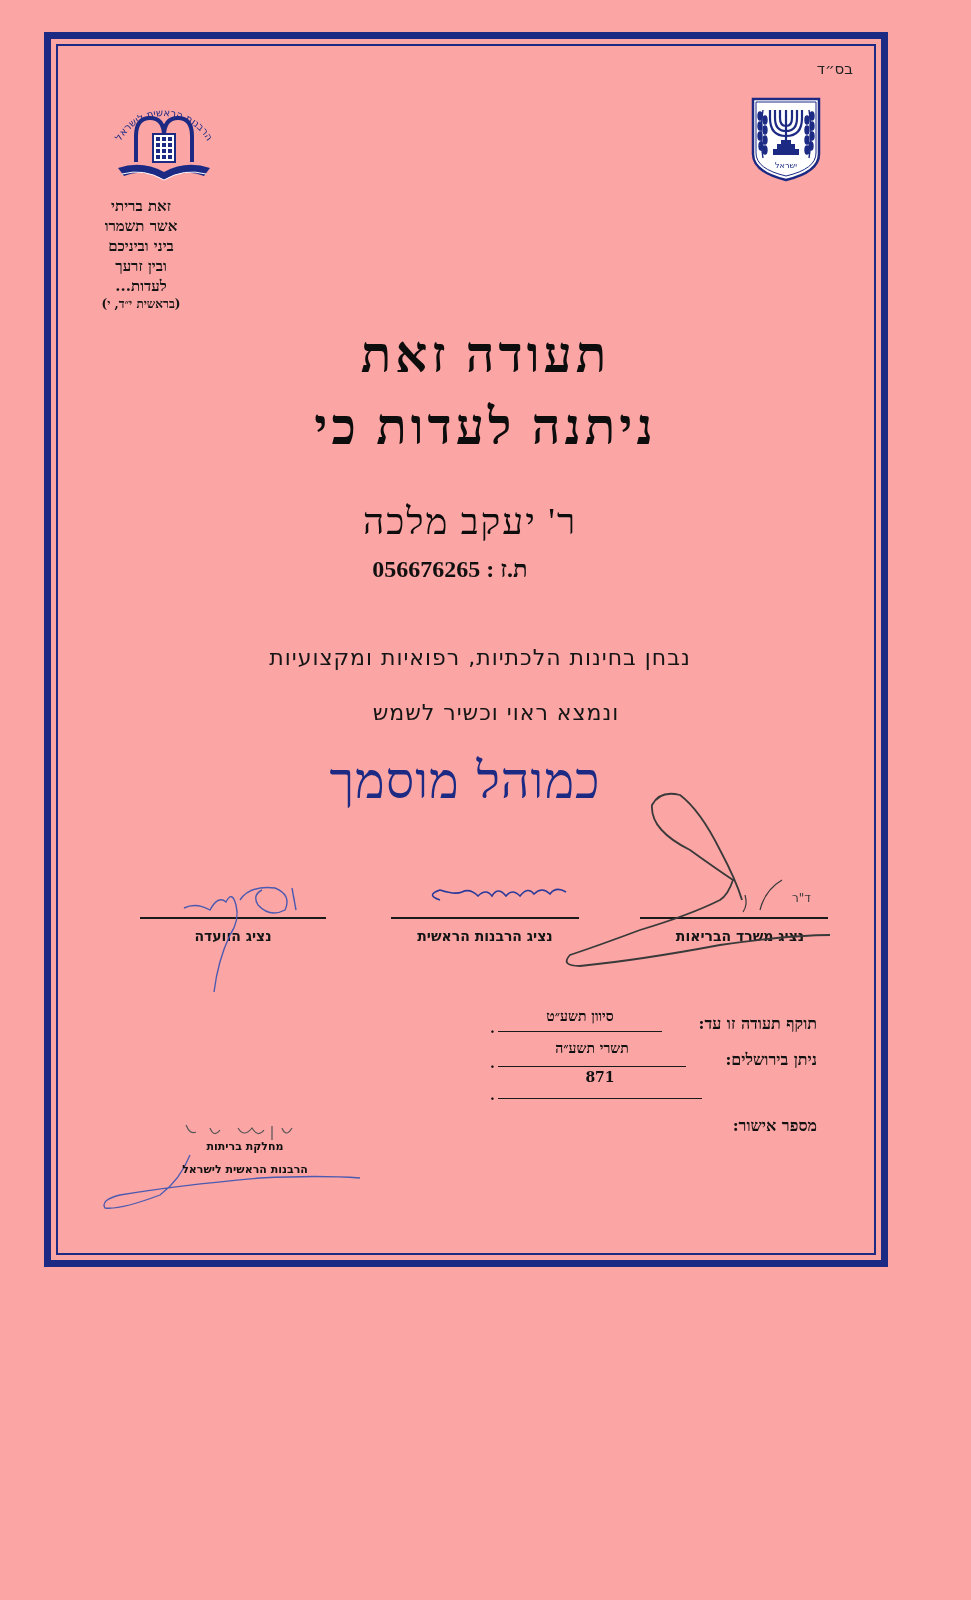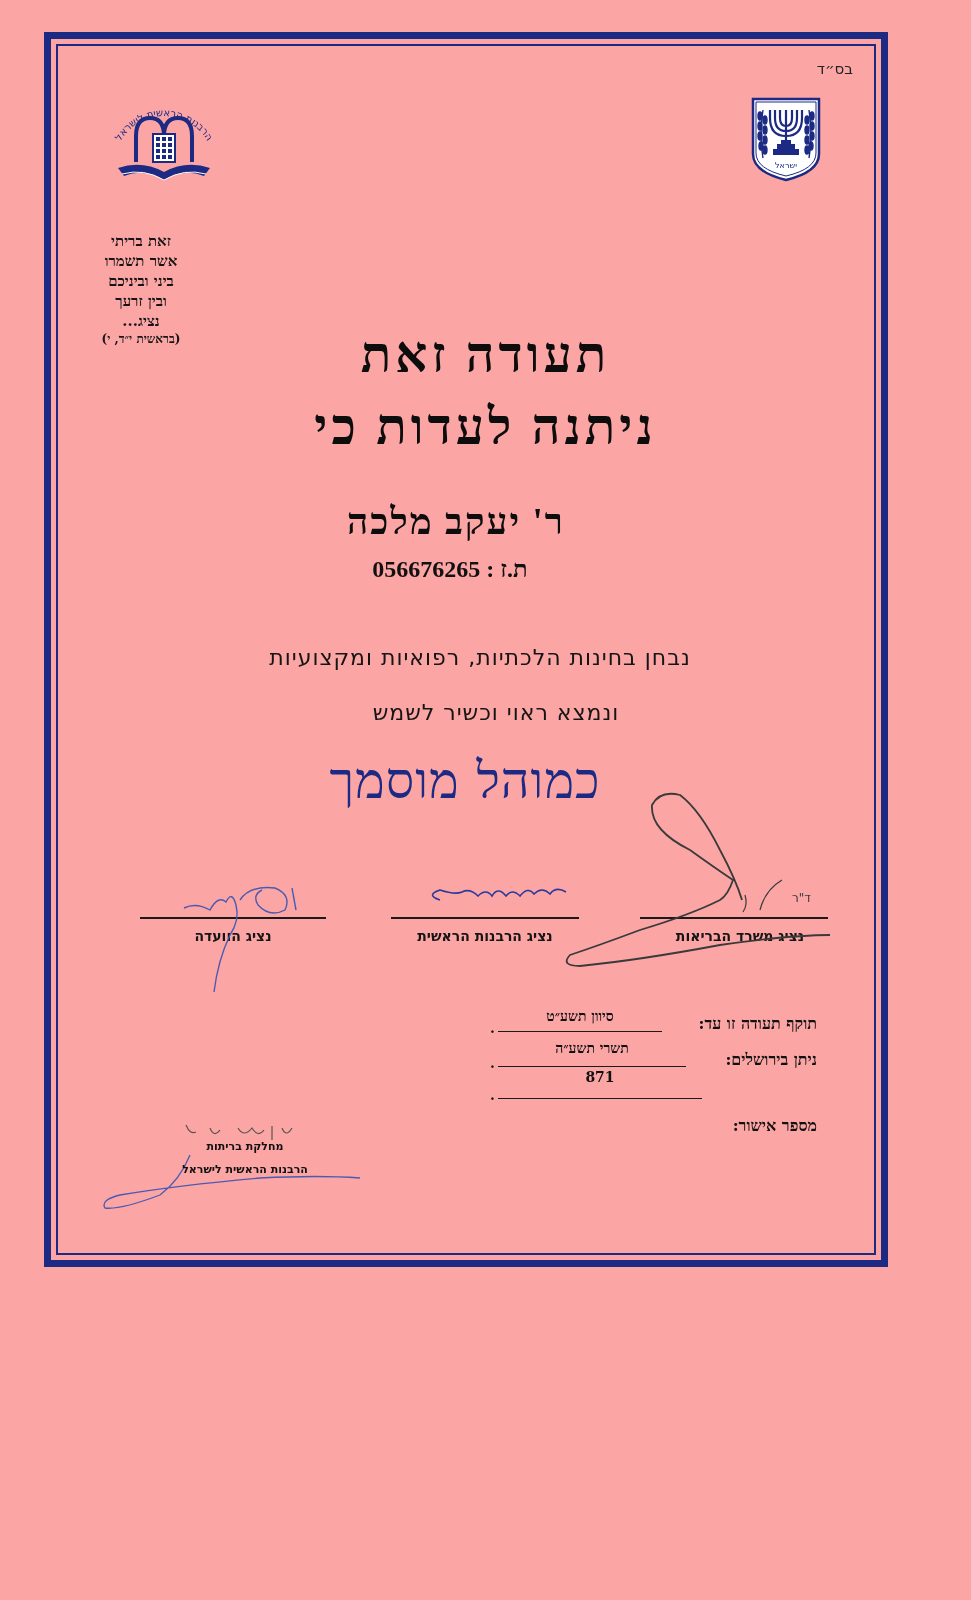--- a/index.html
+++ b/index.html
@@ -65,21 +65,20 @@
     }
     .verse {
       left: 80px; top: 196px;
       width: 122px;
       text-align: center;
       font-family: "DejaVu Serif", "Liberation Serif", serif;
       font-weight: bold;
       font-size: 15px;
       line-height: 20px;
       color: #151515;
-      margin-top: 35px;
     }
     .verse .line { display: block; }
     .verse .source {
       font-size: 12px;
       font-weight: bold;
       line-height: 16px;
     }
     .title-1, .title-2 {
       left: 0; width: 971px;
       text-align: center;
@@ -89,24 +88,25 @@
       color: #0d0d0d;
       letter-spacing: 4px;
     }
     .title-1 { top: 326px; }
     .title-2 { top: 398px; }
     .recipient-name {
       left: 0; width: 912px;
       top: 500px;
       text-align: center;
       font-family: "Liberation Serif", "DejaVu Serif", serif;
-      font-weight: bold;
+      font-weight: normal;
       font-size: 37px;
       color: #0d0d0d;
       letter-spacing: 2px;
+      padding-left: 14px;
     }
     .id-line {
       left: 0; width: 900px;
       top: 556px;
       text-align: center;
       font-family: "Liberation Serif", "DejaVu Serif", serif;
       font-weight: bold;
       font-size: 24px;
       color: #111;
     }
@@ -254,21 +254,21 @@
       <path d="M18 72 Q42 64 64 76 Q86 64 110 72 L104 80 Q84 72 64 84 Q44 72 24 80 Z" fill="#1c2a84"></path>
       <path d="M22 78 Q44 72 64 84 Q84 72 106 78" fill="none" stroke="#fff" stroke-width="1"></path>
     </svg>
   </div>
 
   <div class="abs verse rtl">
     <span class="line">זאת בריתי</span>
     <span class="line">אשר תשמרו</span>
     <span class="line">ביני וביניכם</span>
     <span class="line">ובין זרעך</span>
-    <span class="line">נציג...</span>
+    <span class="line">לעדות...</span>
     <span class="line source">(בראשית י״ד, י)</span>
   </div>
 
   <div class="abs title-1 rtl">תעודה זאת</div>
   <div class="abs title-2 rtl">ניתנה לעדות כי</div>
 
   <div class="abs recipient-name rtl">ר' יעקב מלכה</div>
   <div class="abs id-line rtl">
     <span>ת.ז :</span>
     <span>056676265</span>

